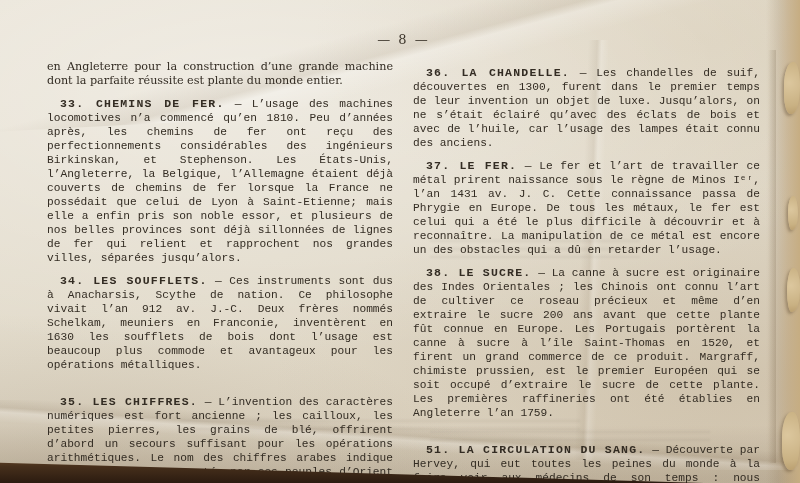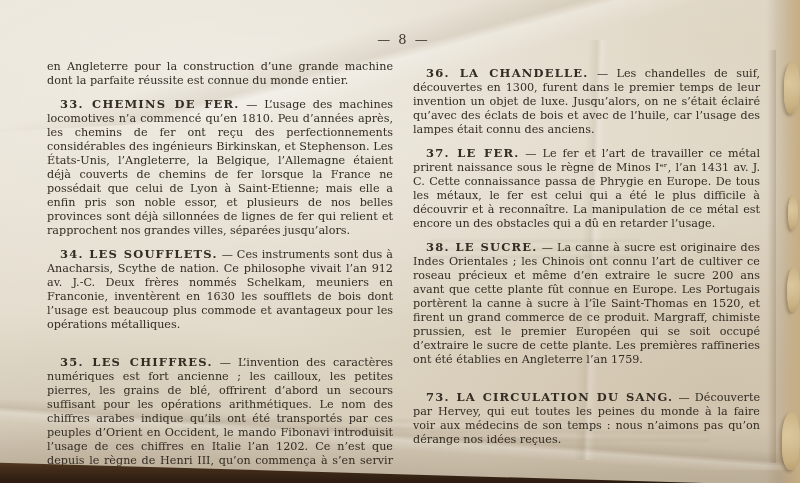--- a/index.html
+++ b/index.html
@@ -69,21 +69,21 @@
   }
   .page-num{
     text-align:center;font-size:13px;letter-spacing:2px;color:#3c352b;
     margin-bottom:13px;
   }
   .cols{display:flex;gap:20px;align-items:flex-start;}
   .col{font-size:11.2px;line-height:14px;text-align:justify;}
   .col-left{width:346px;flex:none;}
   .col-right{flex:1;padding-top:6px;}
   .para{margin:0 0 9px 0;}
-  .entry{margin:0 0 9px 0;text-indent:13px;}
+  .entry{margin:0 0 9px 0;text-indent:13px;font-family:Liberation Mono, monospace;}
   .entry:last-child{margin-bottom:0;margin-top:23px;}
   .entry-head{font-weight:bold;letter-spacing:1.2px;font-size:11.5px;}
   .entry-body{}
 </style>
 </head>
 <body>
 
 <div class="paper">
   <div class="crease crease-a"></div>
   <div class="crease crease-b"></div>
@@ -100,35 +100,35 @@
 <div class="showthrough st-1"></div>
 <div class="showthrough st-2"></div>
 <div class="showthrough st-3"></div>
 
 <div class="page-content">
   <div class="page-num">— 8 —</div>
 
   <div class="cols">
 
     <div class="col col-left">
-      <p class="para">en Angleterre pour la construction d’une grande machine dont la parfaite réussite est connue du monde entier.</p>
+      <p class="para">en Angleterre pour la construction d’une grande machine dont la parfaite réussite est plante du monde entier.</p>
 
       <p class="entry"><span class="entry-head">33. CHEMINS DE FER.</span> <span class="entry-body">— L’usage des machines locomotives n’a commencé qu’en 1810. Peu d’années après, les chemins de fer ont reçu des perfectionnements considérables des ingénieurs Birkinskan, et Stephenson. Les États-Unis, l’Angleterre, la Belgique, l’Allemagne étaient déjà couverts de chemins de fer lorsque la France ne possédait que celui de Lyon à Saint-Etienne; mais elle a enfin pris son noble essor, et plusieurs de nos belles provinces sont déjà sillonnées de lignes de fer qui relient et rapprochent nos grandes villes, séparées jusqu’alors.</span></p>
 
       <p class="entry"><span class="entry-head">34. LES SOUFFLETS.</span> <span class="entry-body">— Ces instruments sont dus à Anacharsis, Scythe de nation. Ce philosophe vivait l’an 912 av. J.-C. Deux frères nommés Schelkam, meuniers en Franconie, inventèrent en 1630 les soufflets de bois dont l’usage est beaucoup plus commode et avantageux pour les opérations métalliques.</span></p>
 
       <p class="entry"><span class="entry-head">35. LES CHIFFRES.</span> <span class="entry-body">— L’invention des caractères numériques est fort ancienne ; les cailloux, les petites pierres, les grains de blé, offrirent d’abord un secours suffisant pour les opérations arithmétiques. Le nom des chiffres arabes indique qu’ils ont été transportés par ces peuples d’Orient en Occident, le mando Fibonavi introduisit l’usage de ces chiffres en Italie l’an 1202. Ce n’est que depuis le règne de Henri III, qu’on commença à s’en servir en France.</span></p>
     </div>
 
     <div class="col col-right">
       <p class="entry"><span class="entry-head">36. LA CHANDELLE.</span> <span class="entry-body">— Les chandelles de suif, découvertes en 1300, furent dans le premier temps de leur invention un objet de luxe. Jusqu’alors, on ne s’était éclairé qu’avec des éclats de bois et avec de l’huile, car l’usage des lampes était connu des anciens.</span></p>
 
       <p class="entry"><span class="entry-head">37. LE FER.</span> <span class="entry-body">— Le fer et l’art de travailler ce métal prirent naissance sous le règne de Minos Iᵉʳ, l’an 1431 av. J. C. Cette connaissance passa de Phrygie en Europe. De tous les métaux, le fer est celui qui a été le plus difficile à découvrir et à reconnaître. La manipulation de ce métal est encore un des obstacles qui a dû en retarder l’usage.</span></p>
 
       <p class="entry"><span class="entry-head">38. LE SUCRE.</span> <span class="entry-body">— La canne à sucre est originaire des Indes Orientales ; les Chinois ont connu l’art de cultiver ce roseau précieux et même d’en extraire le sucre 200 ans avant que cette plante fût connue en Europe. Les Portugais portèrent la canne à sucre à l’île Saint-Thomas en 1520, et firent un grand commerce de ce produit. Margraff, chimiste prussien, est le premier Européen qui se soit occupé d’extraire le sucre de cette plante. Les premières raffineries ont été établies en Angleterre l’an 1759.</span></p>
 
-      <p class="entry"><span class="entry-head">73. LA CIRCULATION DU SANG.</span> <span class="entry-body">— Découverte par Hervey, qui eut toutes les peines du monde à la faire voir aux médecins de son temps : nous n’aimons pas qu’on dérange nos idées reçues.</span></p>
+      <p class="entry"><span class="entry-head">51. LA CIRCULATION DU SANG.</span> <span class="entry-body">— Découverte par Hervey, qui eut toutes les peines du monde à la faire voir aux médecins de son temps : nous n’aimons pas qu’on dérange nos idées reçues.</span></p>
     </div>
 
   </div>
 </div>
 
 <div class="table-surface"></div>
 
 </body></html>

